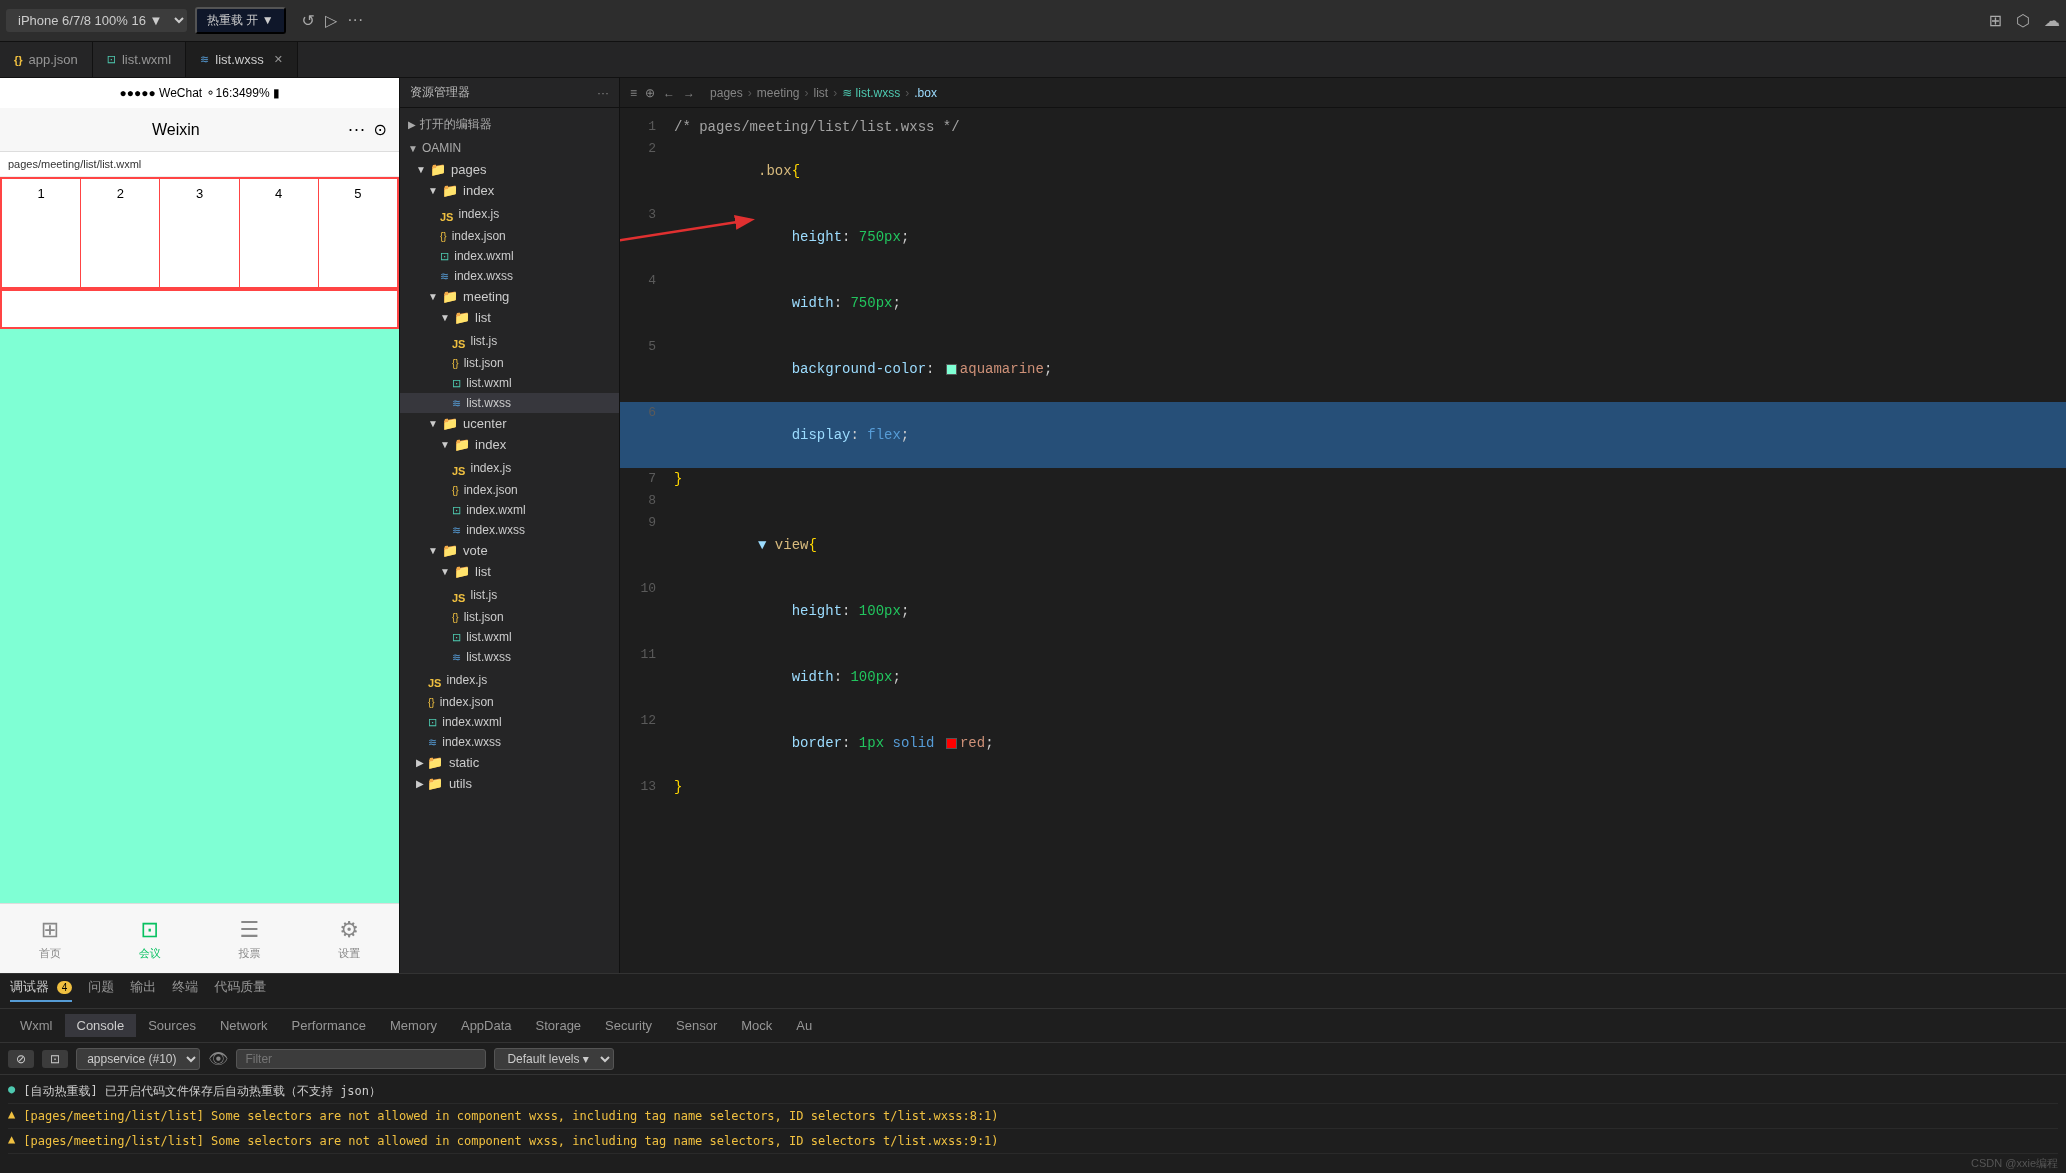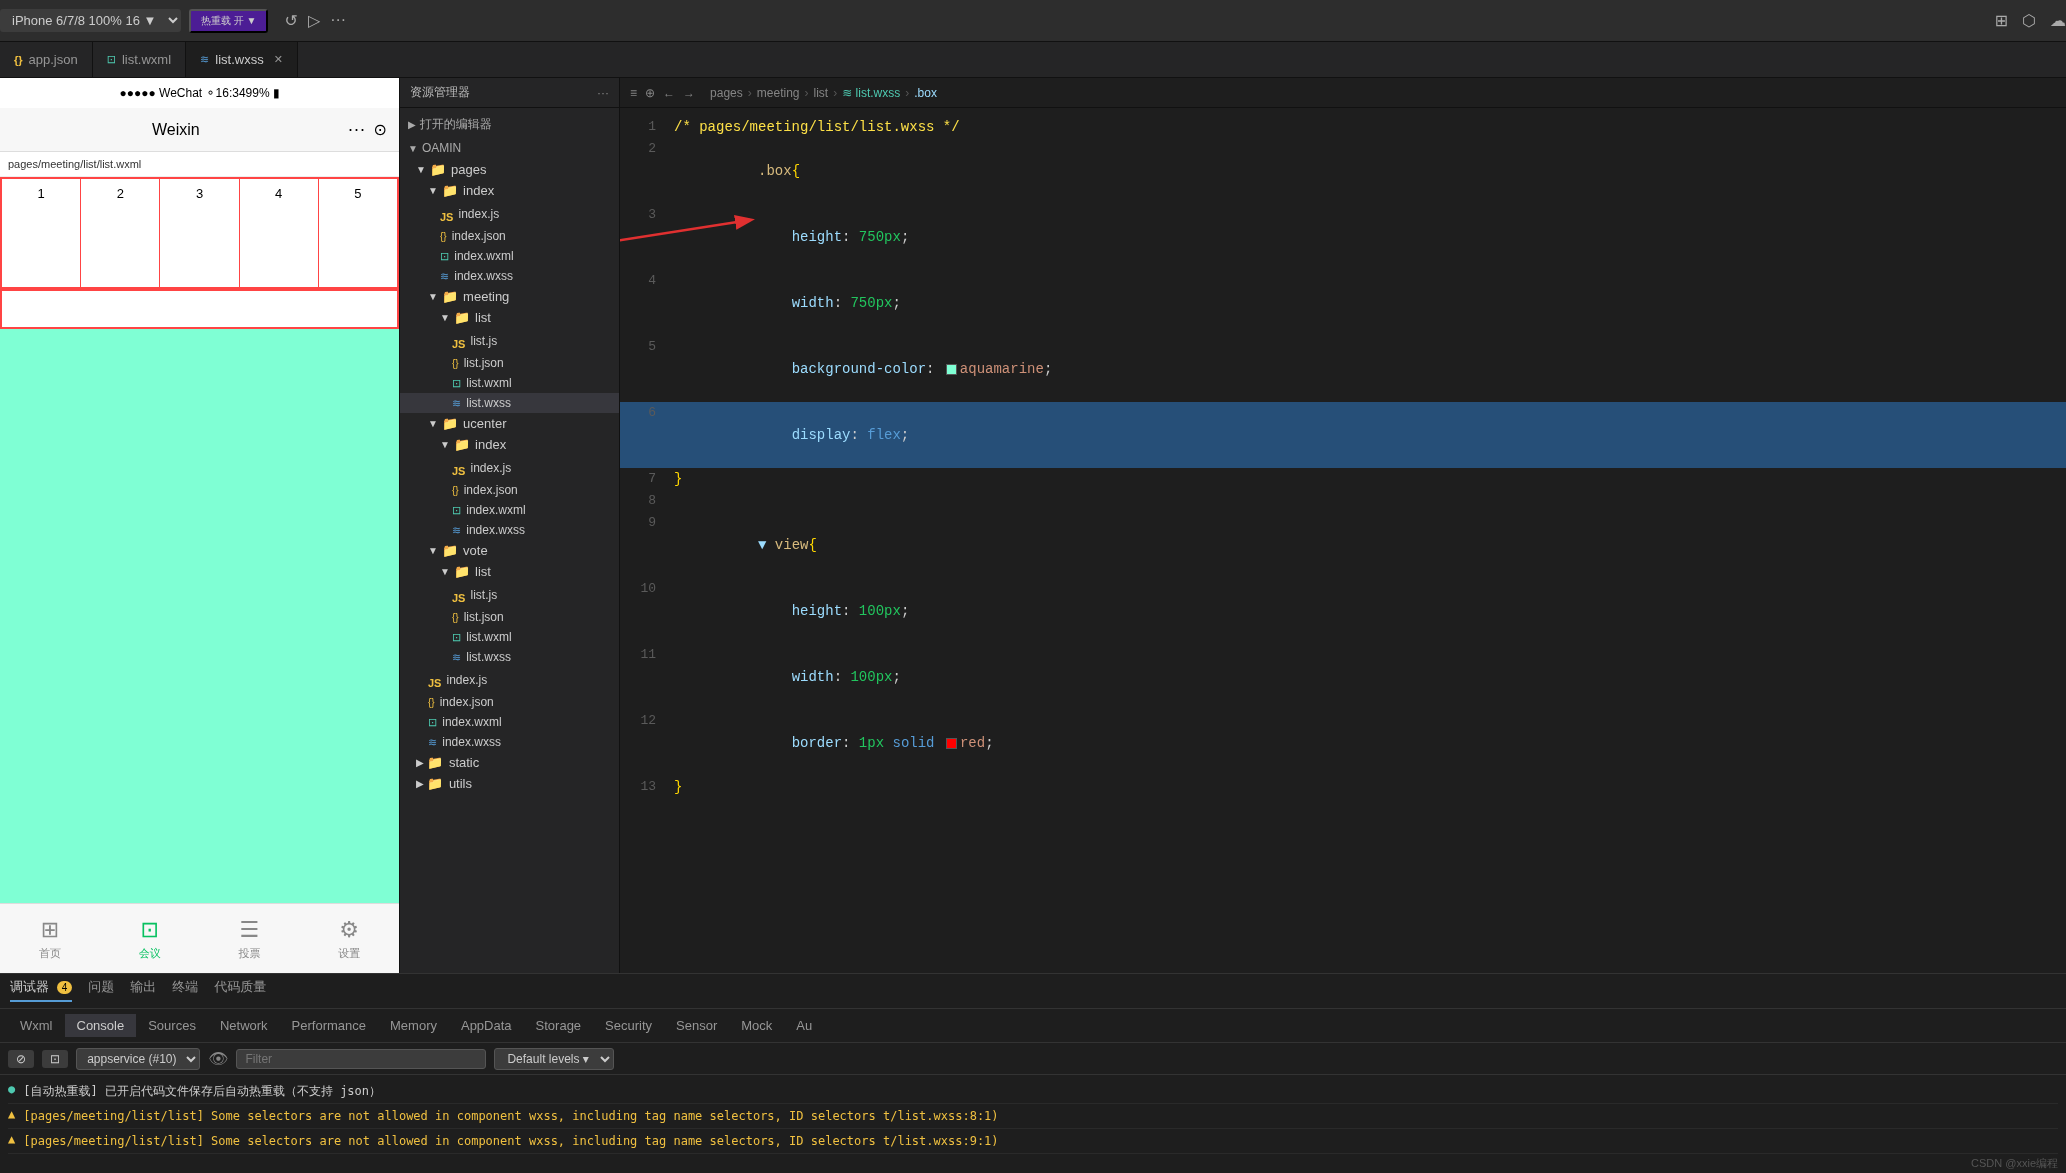--- a/index.html
+++ b/index.html
@@ -1,24 +1,24 @@
 <!DOCTYPE html>
 <html><head>
   <meta charset="utf-8">
   <style>
     * { box-sizing: border-box; margin: 0; padding: 0; }
     body { font-family: 'Segoe UI', Arial, sans-serif; background: #1e1e1e; color: #ccc; width: 2066px; height: 1173px; overflow: hidden; display: flex; flex-direction: column; }
 
     
-    .top-bar { background: #2d2d2d; height: 42px; display: flex; align-items: center; padding: 0 0; gap: 6px; border-bottom: 1px solid #111; flex-shrink: 0; }
+    .top-bar { background: #2d2d2d; height: 42px; display: flex; align-items: center; padding: 0 6px; gap: 6px; border-bottom: 1px solid #111; flex-shrink: 0; }
     .top-bar-left { display: flex; align-items: center; gap: 8px; }
     .device-selector { background: #3c3c3c; border: none; color: #ccc; font-size: 13px; padding: 3px 8px; border-radius: 3px; cursor: pointer; }
     .top-bar-icons { display: flex; gap: 10px; margin-left: 8px; }
     .top-bar-icon { color: #aaa; cursor: pointer; font-size: 16px; }
-    .hot-reload { background: #4c1d95; color: #ccc; font-size: 10px; padding: 3px 10px; border-radius: 3px; cursor: pointer; text-align: center; }
+    .hot-reload { background: #0f172a; color: #ccc; font-size: 12px; padding: 3px 10px; border-radius: 3px; cursor: pointer; text-align: center; }
     .top-bar-right-icons { display: flex; gap: 14px; align-items: center; margin-left: auto; }
     .top-bar-right-icons span { color: #aaa; font-size: 16px; cursor: pointer; }
 
     
     .tab-bar { background: #252526; height: 36px; display: flex; align-items: center; border-bottom: 1px solid #111; flex-shrink: 0; }
     .tab { display: flex; align-items: center; padding: 0 14px; height: 100%; font-size: 13px; color: #969696; cursor: pointer; gap: 6px; border-right: 1px solid #111; }
     .tab.active { background: #1e1e1e; color: #ccc; }
     .tab-close { font-size: 11px; color: #969696; margin-left: 4px; }
     .tab-icon-json { color: #f0c040; font-size: 11px; font-weight: bold; }
     .tab-icon-wxml { color: #4ec9b0; font-size: 11px; }
@@ -68,21 +68,21 @@
     .indent-1 { padding-left: 16px; }
     .indent-2 { padding-left: 28px; }
     .indent-3 { padding-left: 40px; }
     .indent-4 { padding-left: 52px; }
     .code-area { flex: 1; overflow-y: auto; padding: 8px 0; font-family: 'Consolas', 'Courier New', monospace; font-size: 14px; line-height: 22px; }
     .code-line { display: flex; min-height: 22px; }
     .line-num { width: 50px; text-align: right; padding-right: 14px; color: #5a5a5a; flex-shrink: 0; user-select: none; font-size: 13px; }
     .line-content { flex: 1; padding-left: 4px; white-space: pre; }
 
     
-    .c-comment { color: #fde047; }
+    .c-comment { color: #a3a3a3; }
     .c-selector { color: #d7ba7d; }
     .c-brace { color: #ffd700; }
     .c-prop { color: #9cdcfe; }
     .c-colon { color: #ccc; }
     .c-value-num { color: #22c55e; }
     .c-value-str { color: #ce9178; }
     .c-value-kw { color: #569cd6; }
 
     
     .bottom-panel { height: 200px; background: #1e1e1e; border-top: 1px solid #333; display: flex; flex-direction: column; flex-shrink: 0; }

